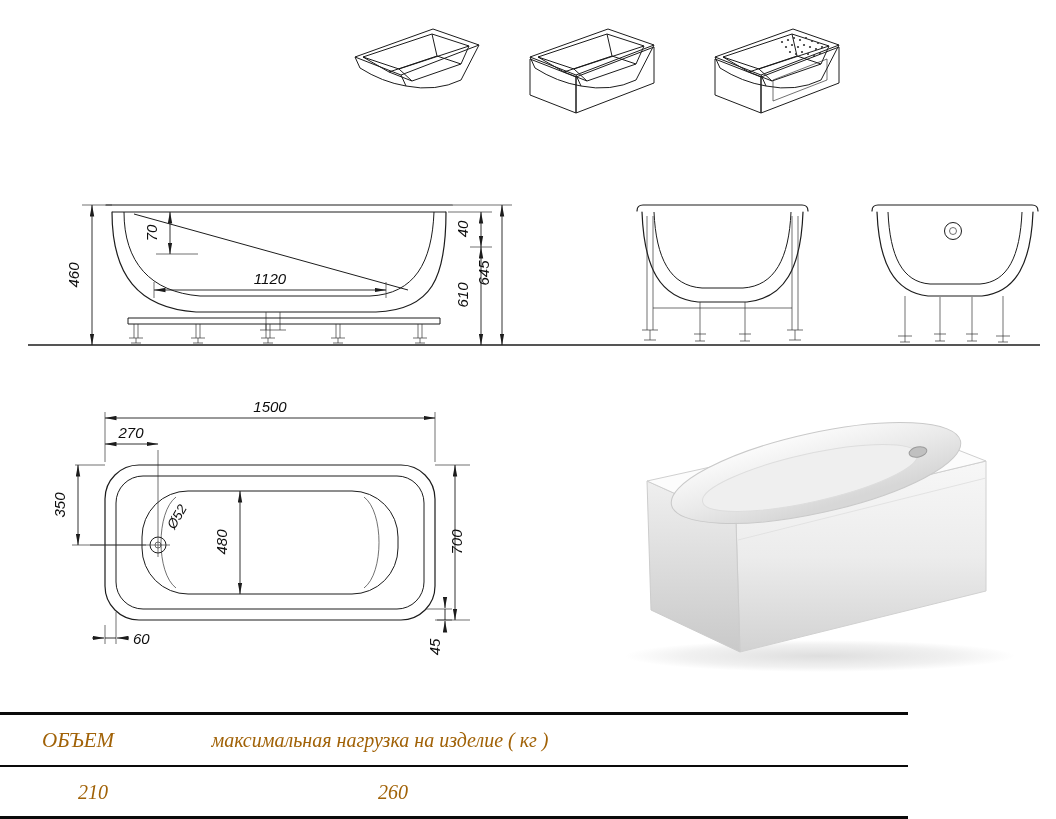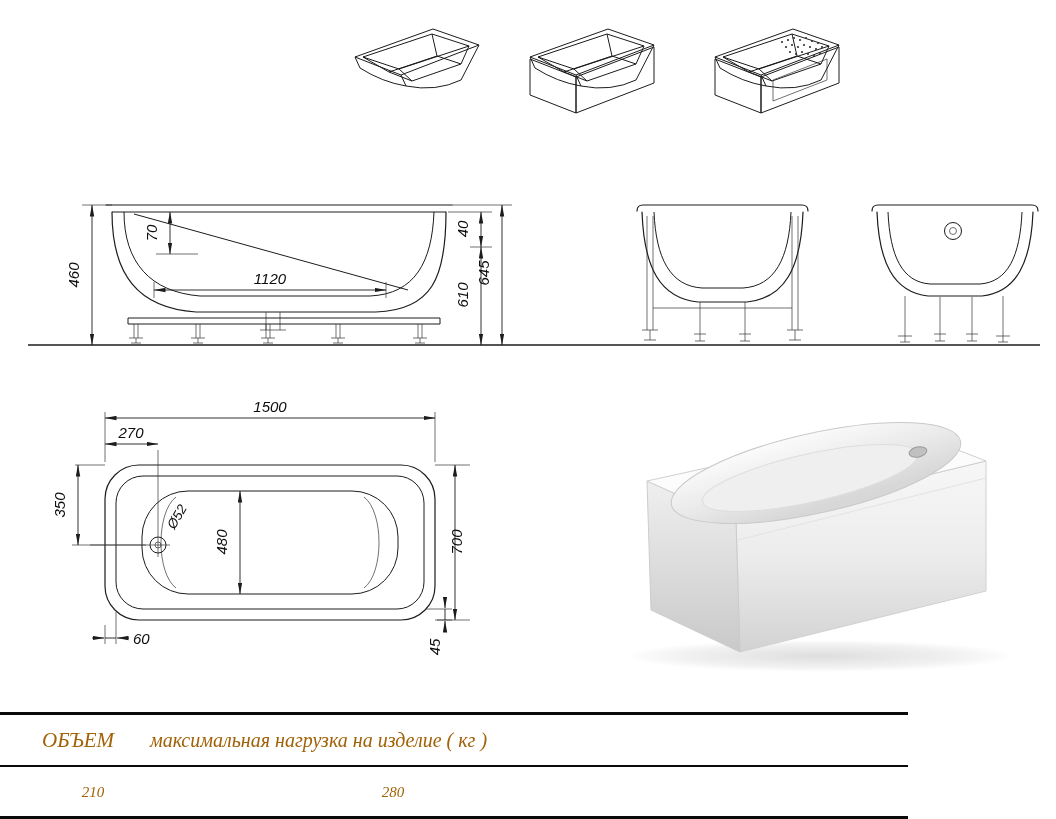--- a/index.html
+++ b/index.html
@@ -12,24 +12,24 @@
   .thin{stroke:#333;stroke-width:0.7;fill:none}
   .dim{stroke:#1c1c1c;stroke-width:0.9;fill:none}
   .dimtxt{font-family:"Liberation Sans",sans-serif;font-style:italic;font-size:15px;fill:#0d0d0d}
   .dimtxt.small{font-size:13.5px}
   .spec-table{position:absolute;left:0;top:712px;width:908px;height:107px;
         border-top:3px solid #0a0a0a;border-bottom:3px solid #0a0a0a;
         font-family:"Liberation Serif",serif;font-style:italic;color:#a16207}
   .spec-head{display:grid;grid-template-columns:150px 460px 446px;height:52px;
         align-items:center;border-bottom:2px solid #0a0a0a;font-size:20px}
   .spec-head .c1{padding-left:42px;font-size:21px}
-  .spec-head .c2{}
+  .spec-head .c2{text-align:center}
   .spec-head .c3{text-align:center;padding-right:50px}
   .spec-vals{display:grid;grid-template-columns:186px 414px 350px;height:50px;
-        align-items:center;font-size:15px}
+        align-items:center;font-size:20px}
   .spec-vals div{text-align:center}
 </style>
 </head>
 <body>
 
 <div class="page">
 
 <svg class="drawing-svg" width="1056" height="710" viewBox="0 0 1056 710">
   <defs>
     <marker id="ar" viewBox="0 0 12 5" refX="11.5" refY="2.5" markerWidth="12" markerHeight="5" orient="auto-start-reverse" markerUnits="userSpaceOnUse">
@@ -233,17 +233,17 @@
   </g>
 </svg>
 
 <div class="spec-table">
   <div class="spec-head">
     <div class="c1">ОБЪЕМ</div>
     <div class="c2">максимальная нагрузка на изделие ( кг )</div>
   </div>
   <div class="spec-vals">
     <div>210</div>
-    <div>280</div>
+    <div>260</div>
   </div>
 </div>
 
 </div>
 
 </body></html>

